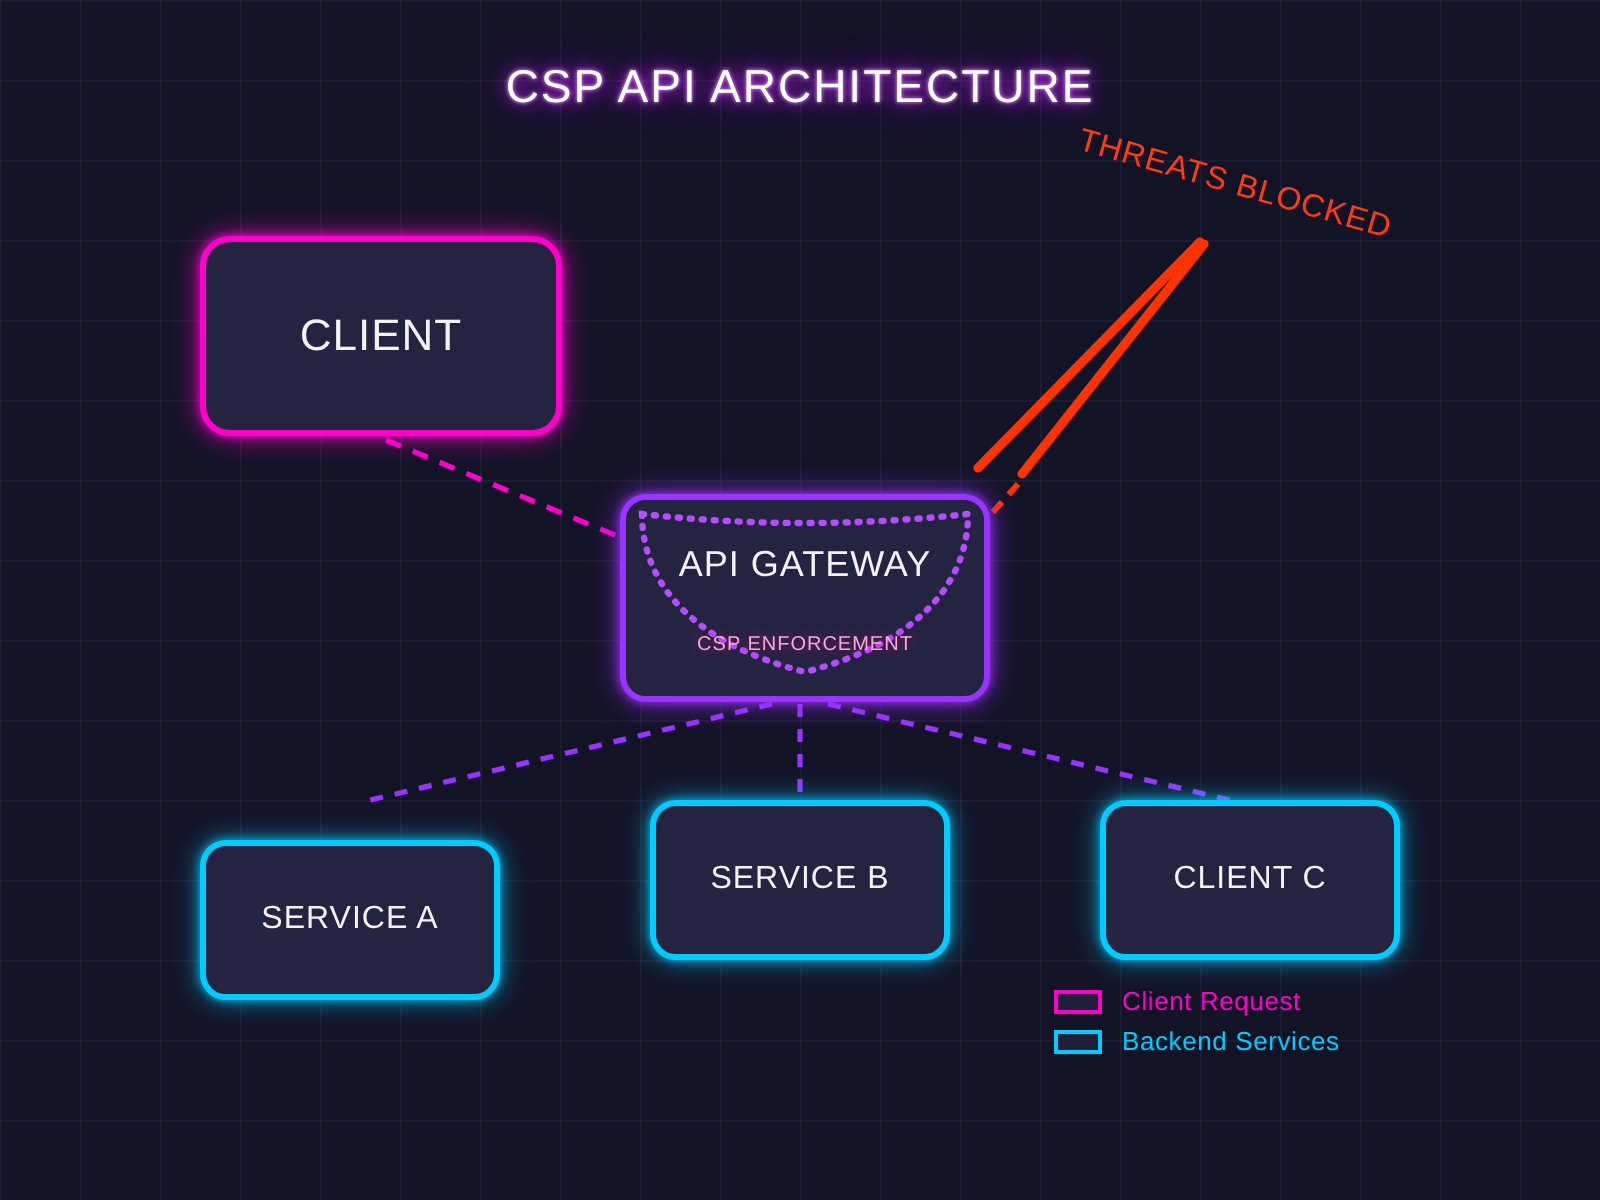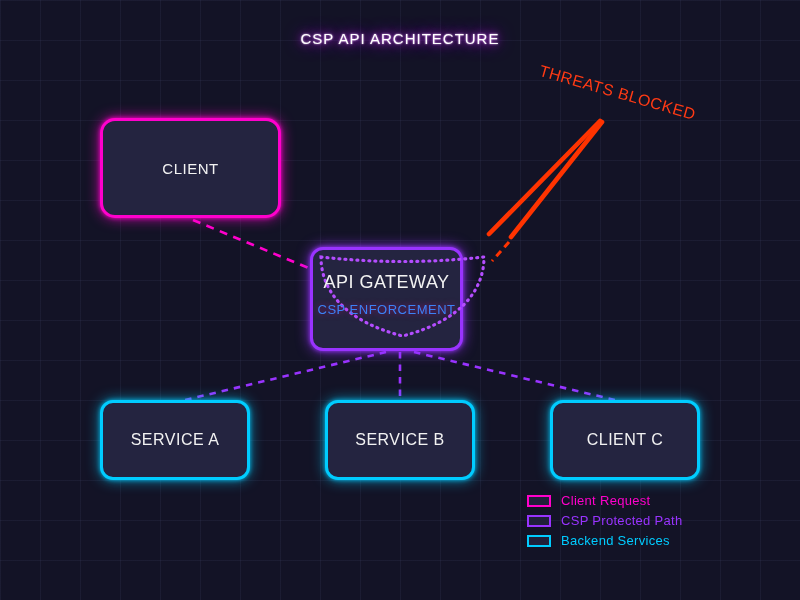--- a/index.html
+++ b/index.html
@@ -18,21 +18,21 @@
     background-size: 40px 40px;
   }
 
   .title {
     position: absolute;
     top: 30px;
     left: 0;
     width: 100%;
     text-align: center;
     color: #ffffff;
-    font-size: 15px;
+    font-size: 23px;
     font-weight: 500;
     letter-spacing: 1px;
     text-shadow: 0 0 8px #cc22ff, 0 0 18px #9911dd, 0 0 2px #ffffff;
   }
 
   svg.overlay {
     position: absolute;
     inset: 0;
     width: 800px;
     height: 600px;
@@ -46,47 +46,47 @@
     justify-content: center;
     color: #f2f2f2;
     letter-spacing: 0.5px;
   }
 
   .node-client {
     left: 100px; top: 118px; width: 181px; height: 100px;
     border: 3px solid #ff00cc;
     border-radius: 15px;
     box-shadow: 0 0 14px rgba(255,0,204,0.75), 0 0 4px rgba(255,0,204,0.9);
-    font-size: 15px;
+    font-size: 22px;
   }
 
   .node-gateway {
-    left: 310px; top: 247px; width: 153px; height: 104px;
+    left: 310px; top: 247px; width: 185px; height: 104px;
     border: 3px solid #9933ff;
     border-radius: 13px;
     box-shadow: 0 0 14px rgba(153,51,255,0.8), 0 0 4px rgba(153,51,255,0.9);
     flex-direction: column;
     justify-content: flex-start;
     padding-top: 22px;
   }
 
   .gw-label { font-size: 18px; color: #f2f2f2; letter-spacing: 0.5px; z-index: 2; }
-  .gw-sublabel { font-size: 13px; color: #3b82f6; margin-top: 9px; letter-spacing: 0.5px; z-index: 2;
+  .gw-sublabel { font-size: 10px; color: #f9a8d4; margin-top: 24px; letter-spacing: 0.5px; z-index: 2;
                  text-shadow: 0 0 6px rgba(255,0,170,0.5); }
 
   .shield-svg { position: absolute; left: 0; top: 0; width: 179px; height: 98px; z-index: 1; }
 
   .node-service {
     top: 400px; width: 150px; height: 80px;
     border: 3px solid #00ccff;
     border-radius: 13px;
     box-shadow: 0 0 14px rgba(0,204,255,0.65), 0 0 4px rgba(0,204,255,0.8);
     font-size: 16px;
   }
-  .node-service-a { left: 100px; }
+  .node-service-a { left: 100px; margin-top: 20px; }
   .node-service-b { left: 325px; }
   .node-service-c { left: 550px; }
 
   .threat-label {
     position: absolute;
     left: 542px; top: 62px;
     color: #ff3a14;
     font-size: 16px;
     letter-spacing: 0.5px;
     transform: rotate(16deg);
@@ -154,22 +154,18 @@
   </div>
 
   <div class="threat-label">THREATS BLOCKED</div>
 
   <div class="legend">
     <div class="legend-row">
       <span class="legend-swatch sw-client"></span>
       <span class="legend-label lg-client">Client Request</span>
     </div>
     <div class="legend-row">
-      <span class="legend-swatch sw-gateway"></span>
-      <span class="legend-label lg-gateway">CSP Protected Path</span>
-    </div>
-    <div class="legend-row">
       <span class="legend-swatch sw-service"></span>
       <span class="legend-label lg-service">Backend Services</span>
     </div>
   </div>
 
 </div>
 
 </body></html>

